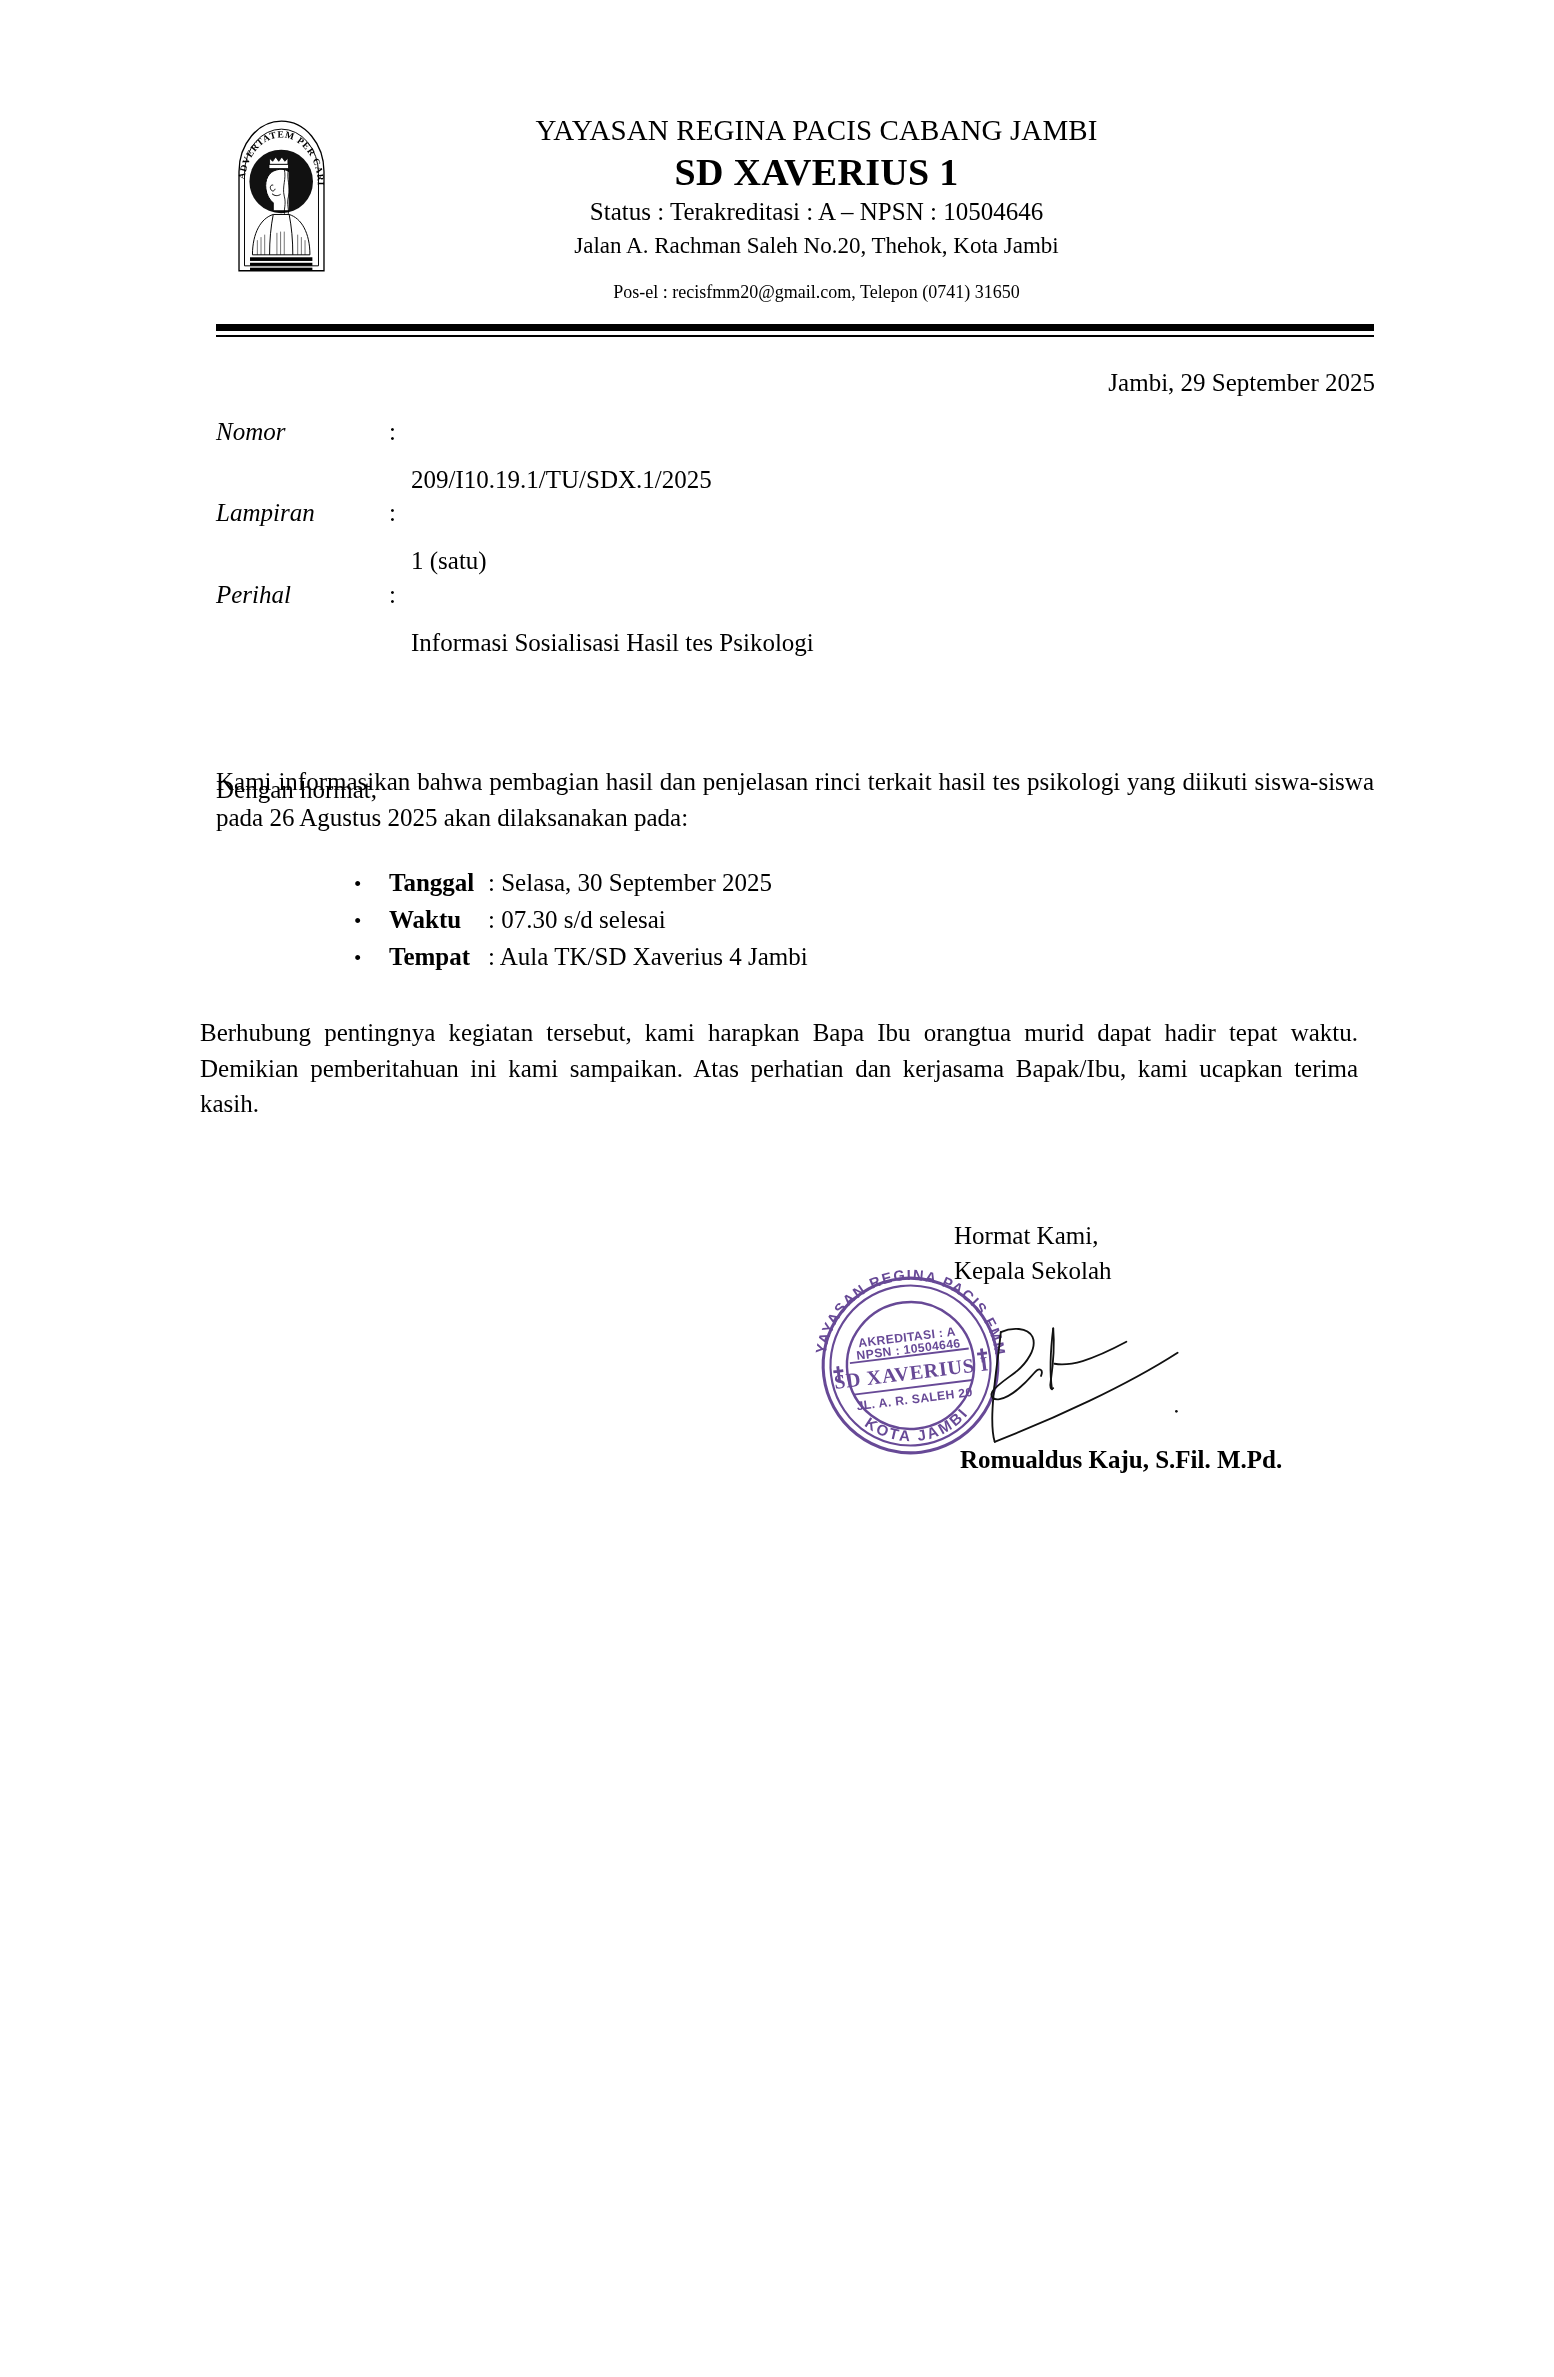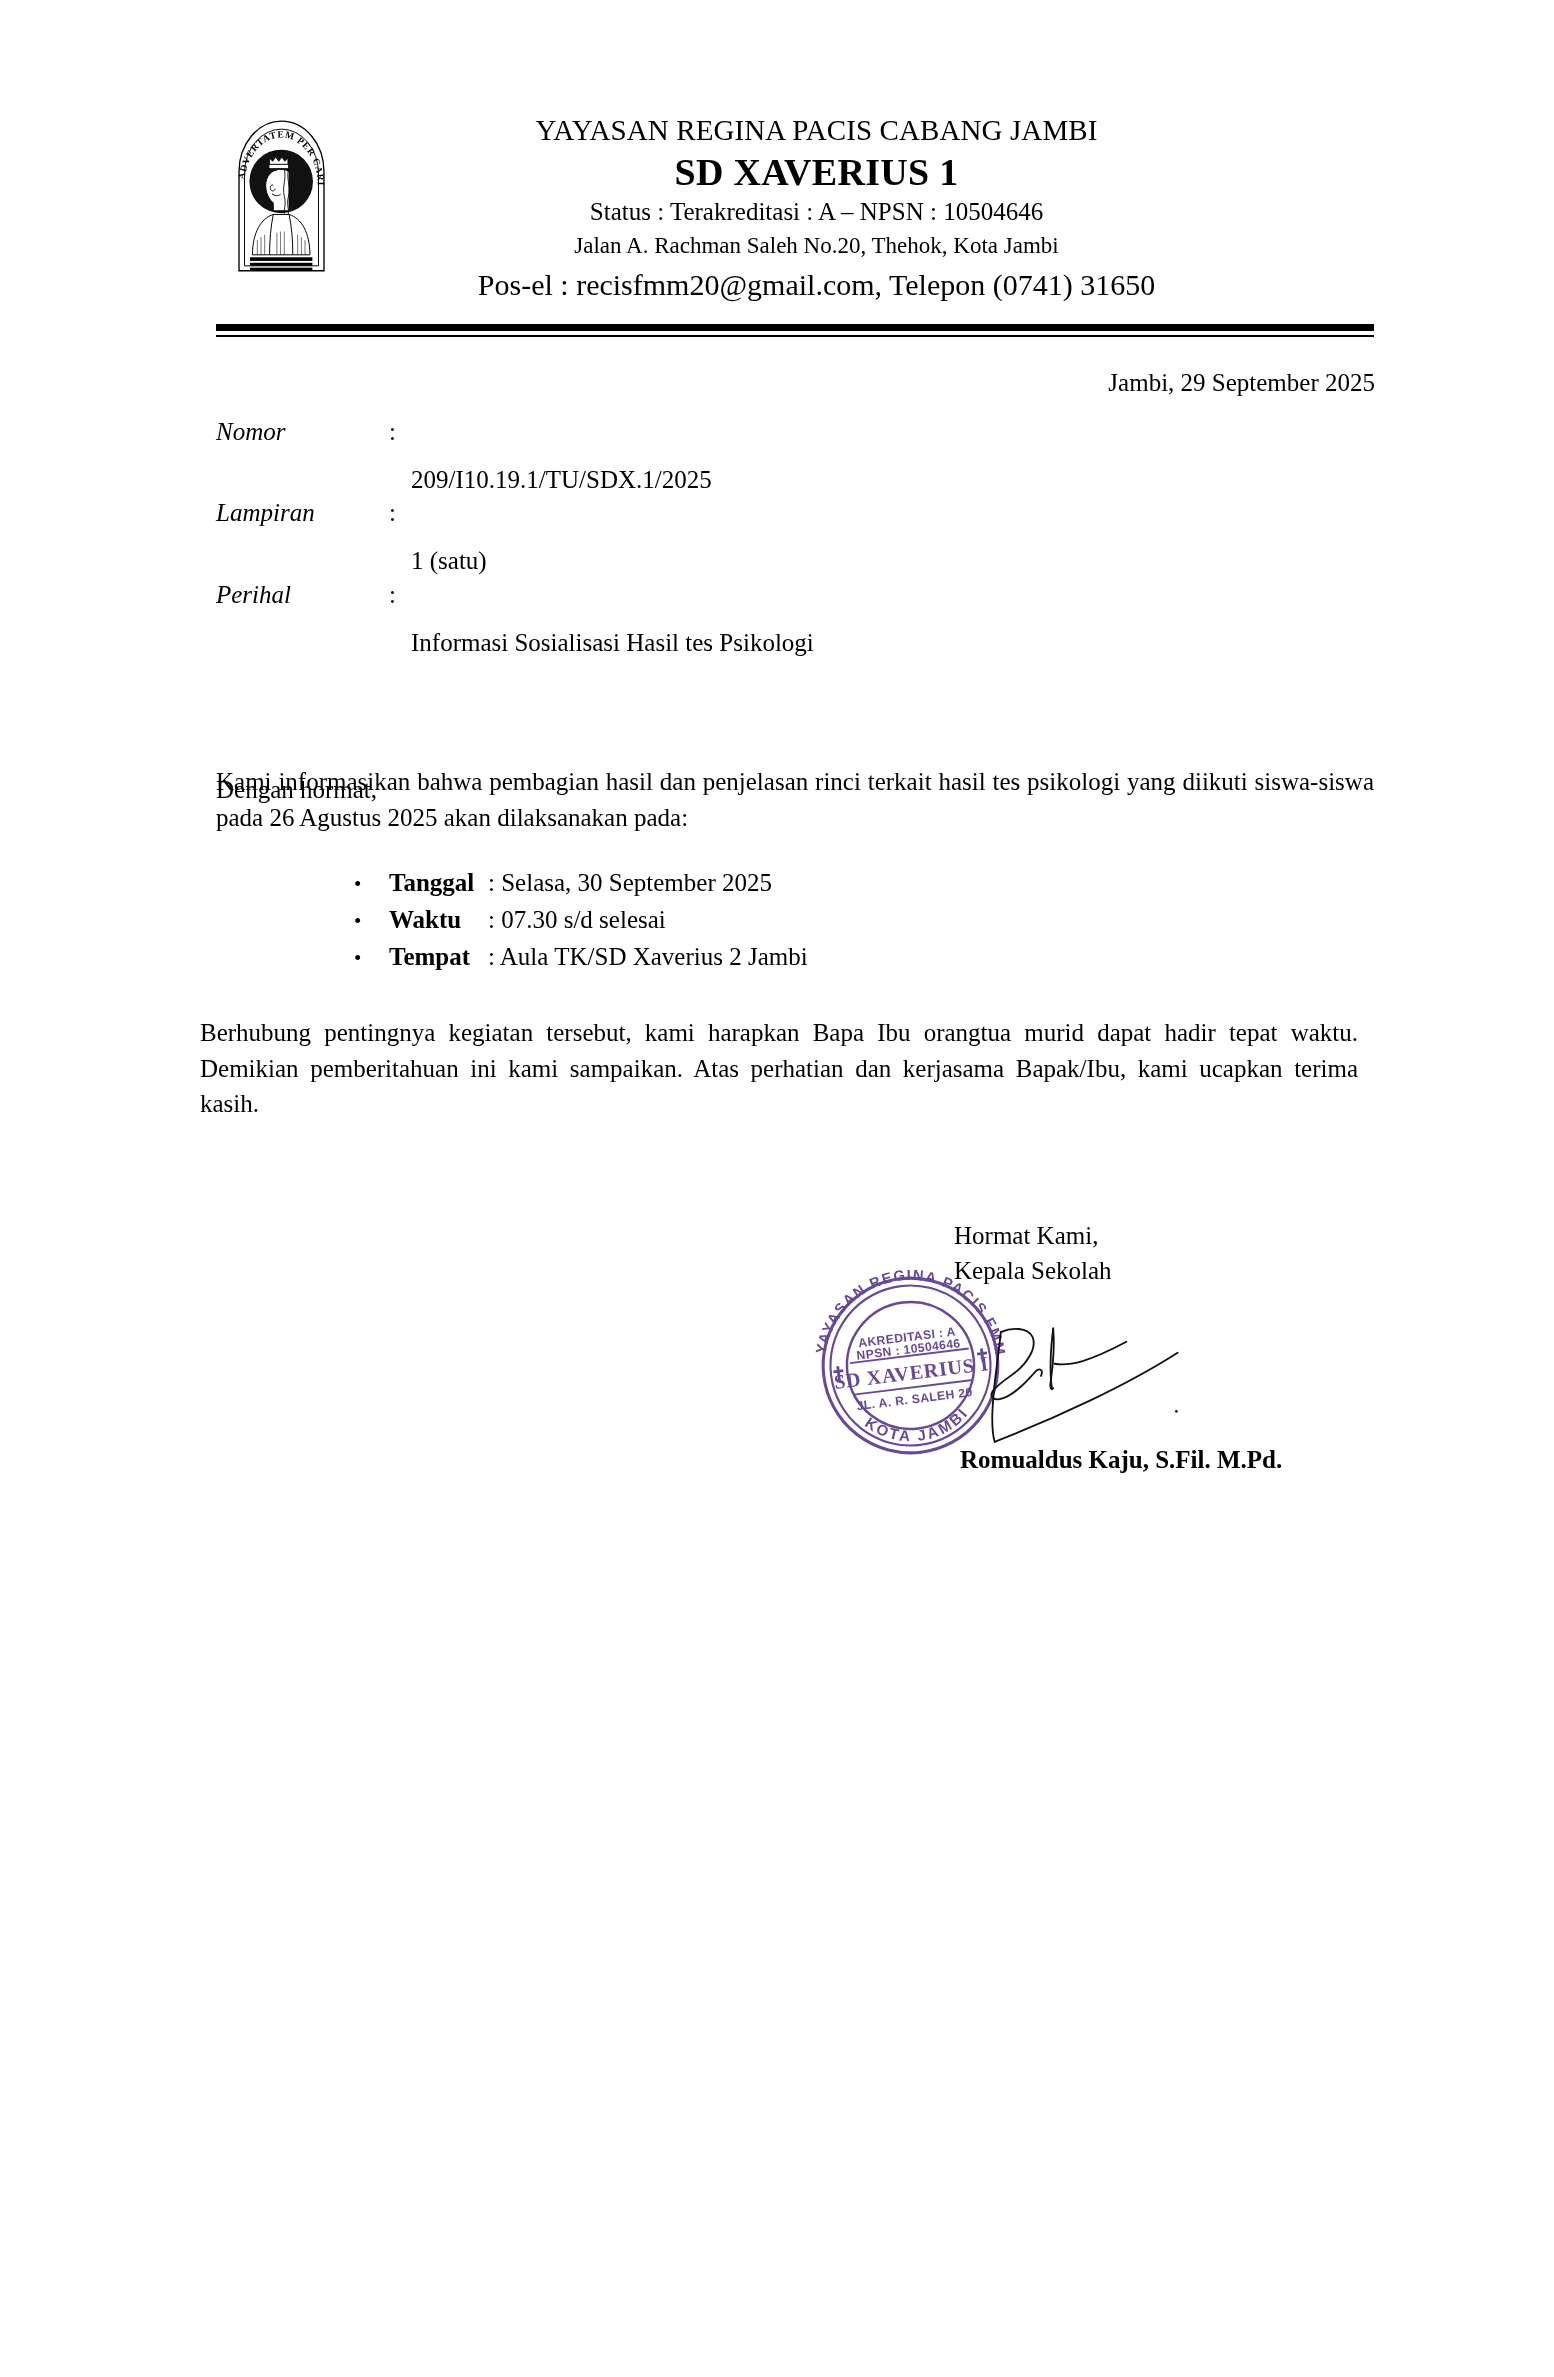--- a/index.html
+++ b/index.html
@@ -63,23 +63,23 @@
     font-size: 25px;
     line-height: 1.2;
     margin-top: 3.7px;
   }
   .lh-line4 {
     font-size: 23px;
     line-height: 1.25;
     margin-top: 4.9px;
   }
   .lh-line5 {
-    font-size: 30px;
+    font-size: 18px;
     line-height: 1.25;
-    margin-top: 5px;
+    margin-top: 20px;
   }
 
   .rule-thick {
     position: absolute;
     left: 216px;
     top: 324px;
     width: 1158px;
     height: 6.7px;
     background: #000000;
   }
@@ -326,21 +326,21 @@
       <span class="detail-value">: Selasa, 30 September 2025</span>
     </div>
     <div class="detail-row">
       <span class="bullet">•</span>
       <span class="detail-label">Waktu</span>
       <span class="detail-value">: 07.30 s/d selesai</span>
     </div>
     <div class="detail-row">
       <span class="bullet">•</span>
       <span class="detail-label">Tempat</span>
-      <span class="detail-value">: Aula TK/SD Xaverius 2 Jambi</span>
+      <span class="detail-value">: Aula TK/SD Xaverius 4 Jambi</span>
     </div>
   </div>
 
   <div class="body-para-2">Berhubung pentingnya kegiatan tersebut, kami harapkan Bapa Ibu orangtua murid dapat hadir tepat waktu. Demikian pemberitahuan ini kami sampaikan. Atas perhatian dan kerjasama Bapak/Ibu, kami ucapkan terima kasih.</div>
 
   <div class="sign-block">
     <div>Hormat Kami,</div>
     <div>Kepala Sekolah</div>
   </div>
 

